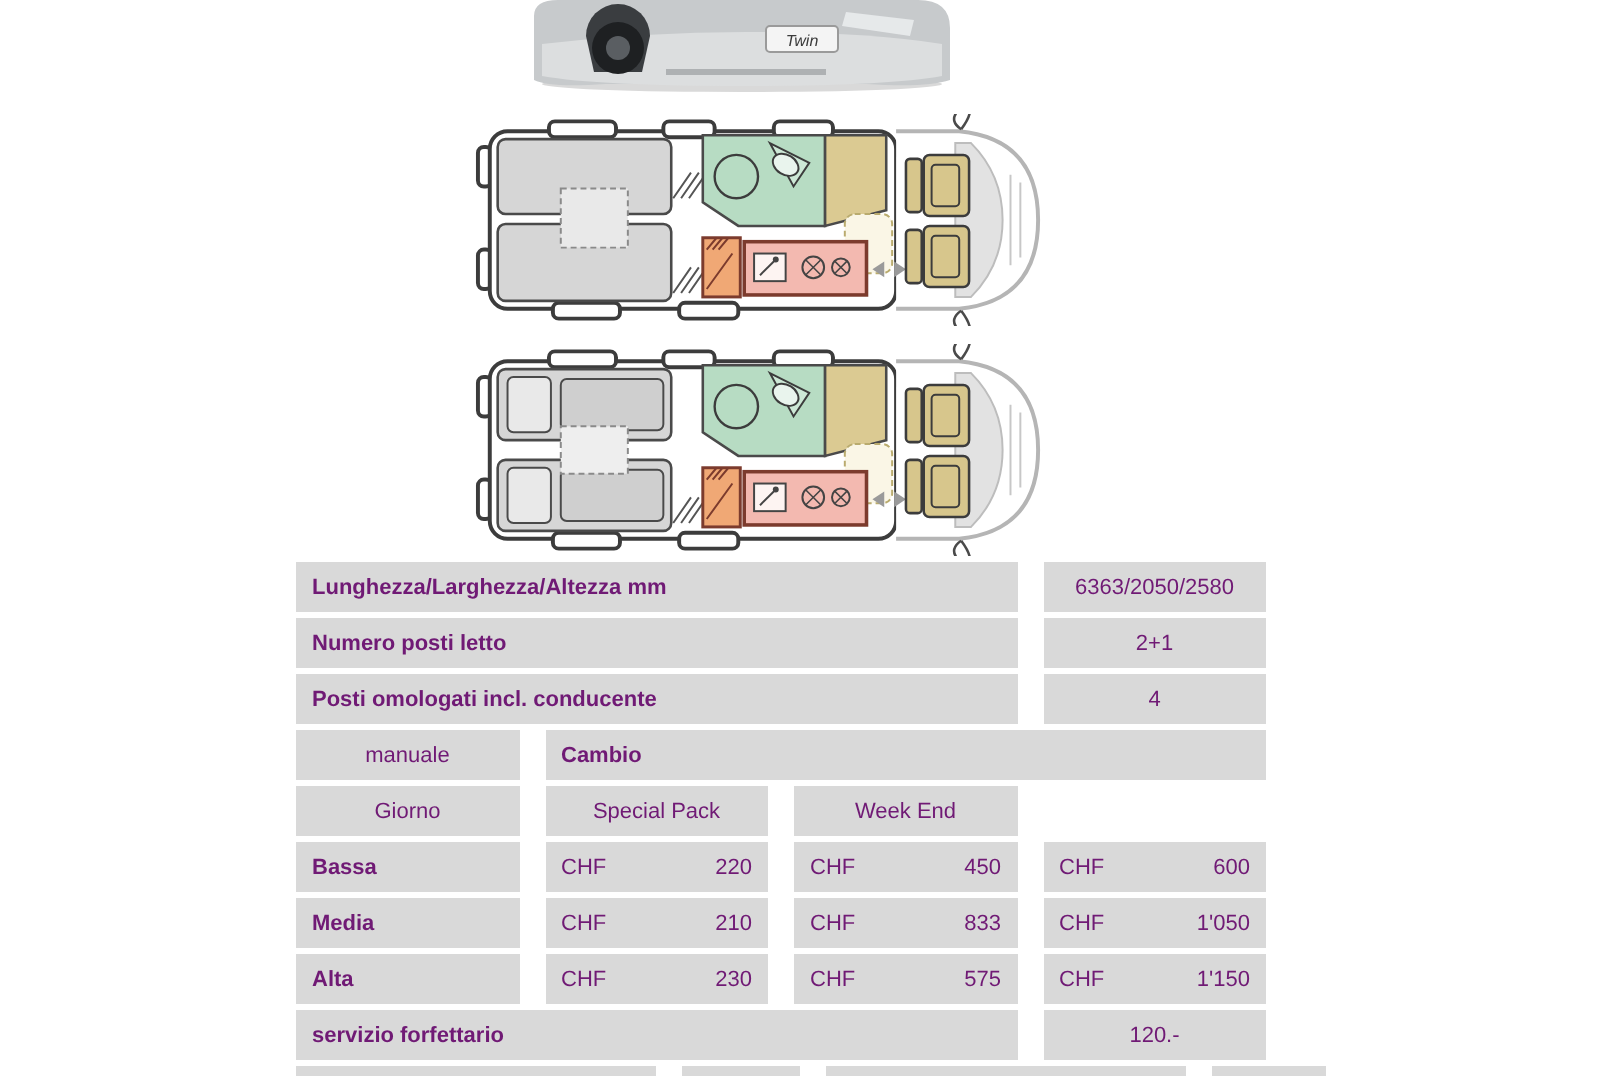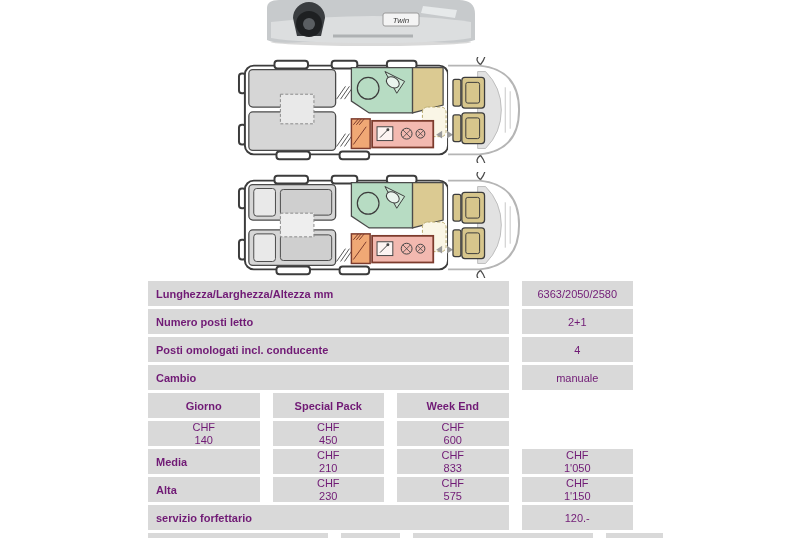--- a/index.html
+++ b/index.html
@@ -26,22 +26,22 @@
     grid-template-columns:repeat(4, 1fr); height:25px;
   }
   .trow.discount { grid-template-columns:180px 59px 180px 57px; }
   .cell {
     background:#d9d9d9; display:flex; align-items:center;
     font-size:11px; padding:0 8px; overflow:hidden; white-space:nowrap;
   }
   .cell.span3 { grid-column:span 3; }
   .cell.label { font-weight:bold; }
   .cell.center { justify-content:center; padding:0 19px; }
-  .cell.hdr { font-weight:bold; justify-content:center; }
-  .cell.price { justify-content:space-between;flex-direction:column; }
+  .cell.hdr { font-weight:normal; justify-content:center; }
+  .cell.price { justify-content:space-between; }
   .cell.pct { justify-content:flex-end; }
 
   
   svg text { font-family:"Liberation Sans", sans-serif; }
   .outline-dark { fill:#ffffff; stroke:#3c3c3c; stroke-width:2; }
   .outline-cab  { fill:#ffffff; stroke:#b5b5b5; stroke-width:2; }
   .thin-dark { stroke:#4a4a4a; stroke-width:1.3; fill:none; }
 </style>
 </head>
 <body>
@@ -194,34 +194,35 @@
       <div class="cell label span3">Numero posti letto</div>
       <div class="cell center">2+1</div>
     </div>
 
     <div class="trow">
       <div class="cell label span3">Posti omologati incl. conducente</div>
       <div class="cell center">4</div>
     </div>
 
     <div class="trow">
+      <div class="cell center">manuale</div>
       <div class="cell label span3">Cambio</div>
-      <div class="cell center">manuale</div>
     </div>
 
     <div class="trow">
       <div class="cell hdr">Giorno</div>
       <div class="cell hdr">Special Pack</div>
       <div class="cell hdr">Week End</div>
     </div>
 
     <div class="trow">
-      <div class="cell price">
-        <span>CHF</span>
-        <span>140</span>
+      <div class="cell label">Bassa</div>
+      <div class="cell price">
+        <span>CHF</span>
+        <span>220</span>
       </div>
       <div class="cell price">
         <span>CHF</span>
         <span>450</span>
       </div>
       <div class="cell price">
         <span>CHF</span>
         <span>600</span>
       </div>
     </div>

